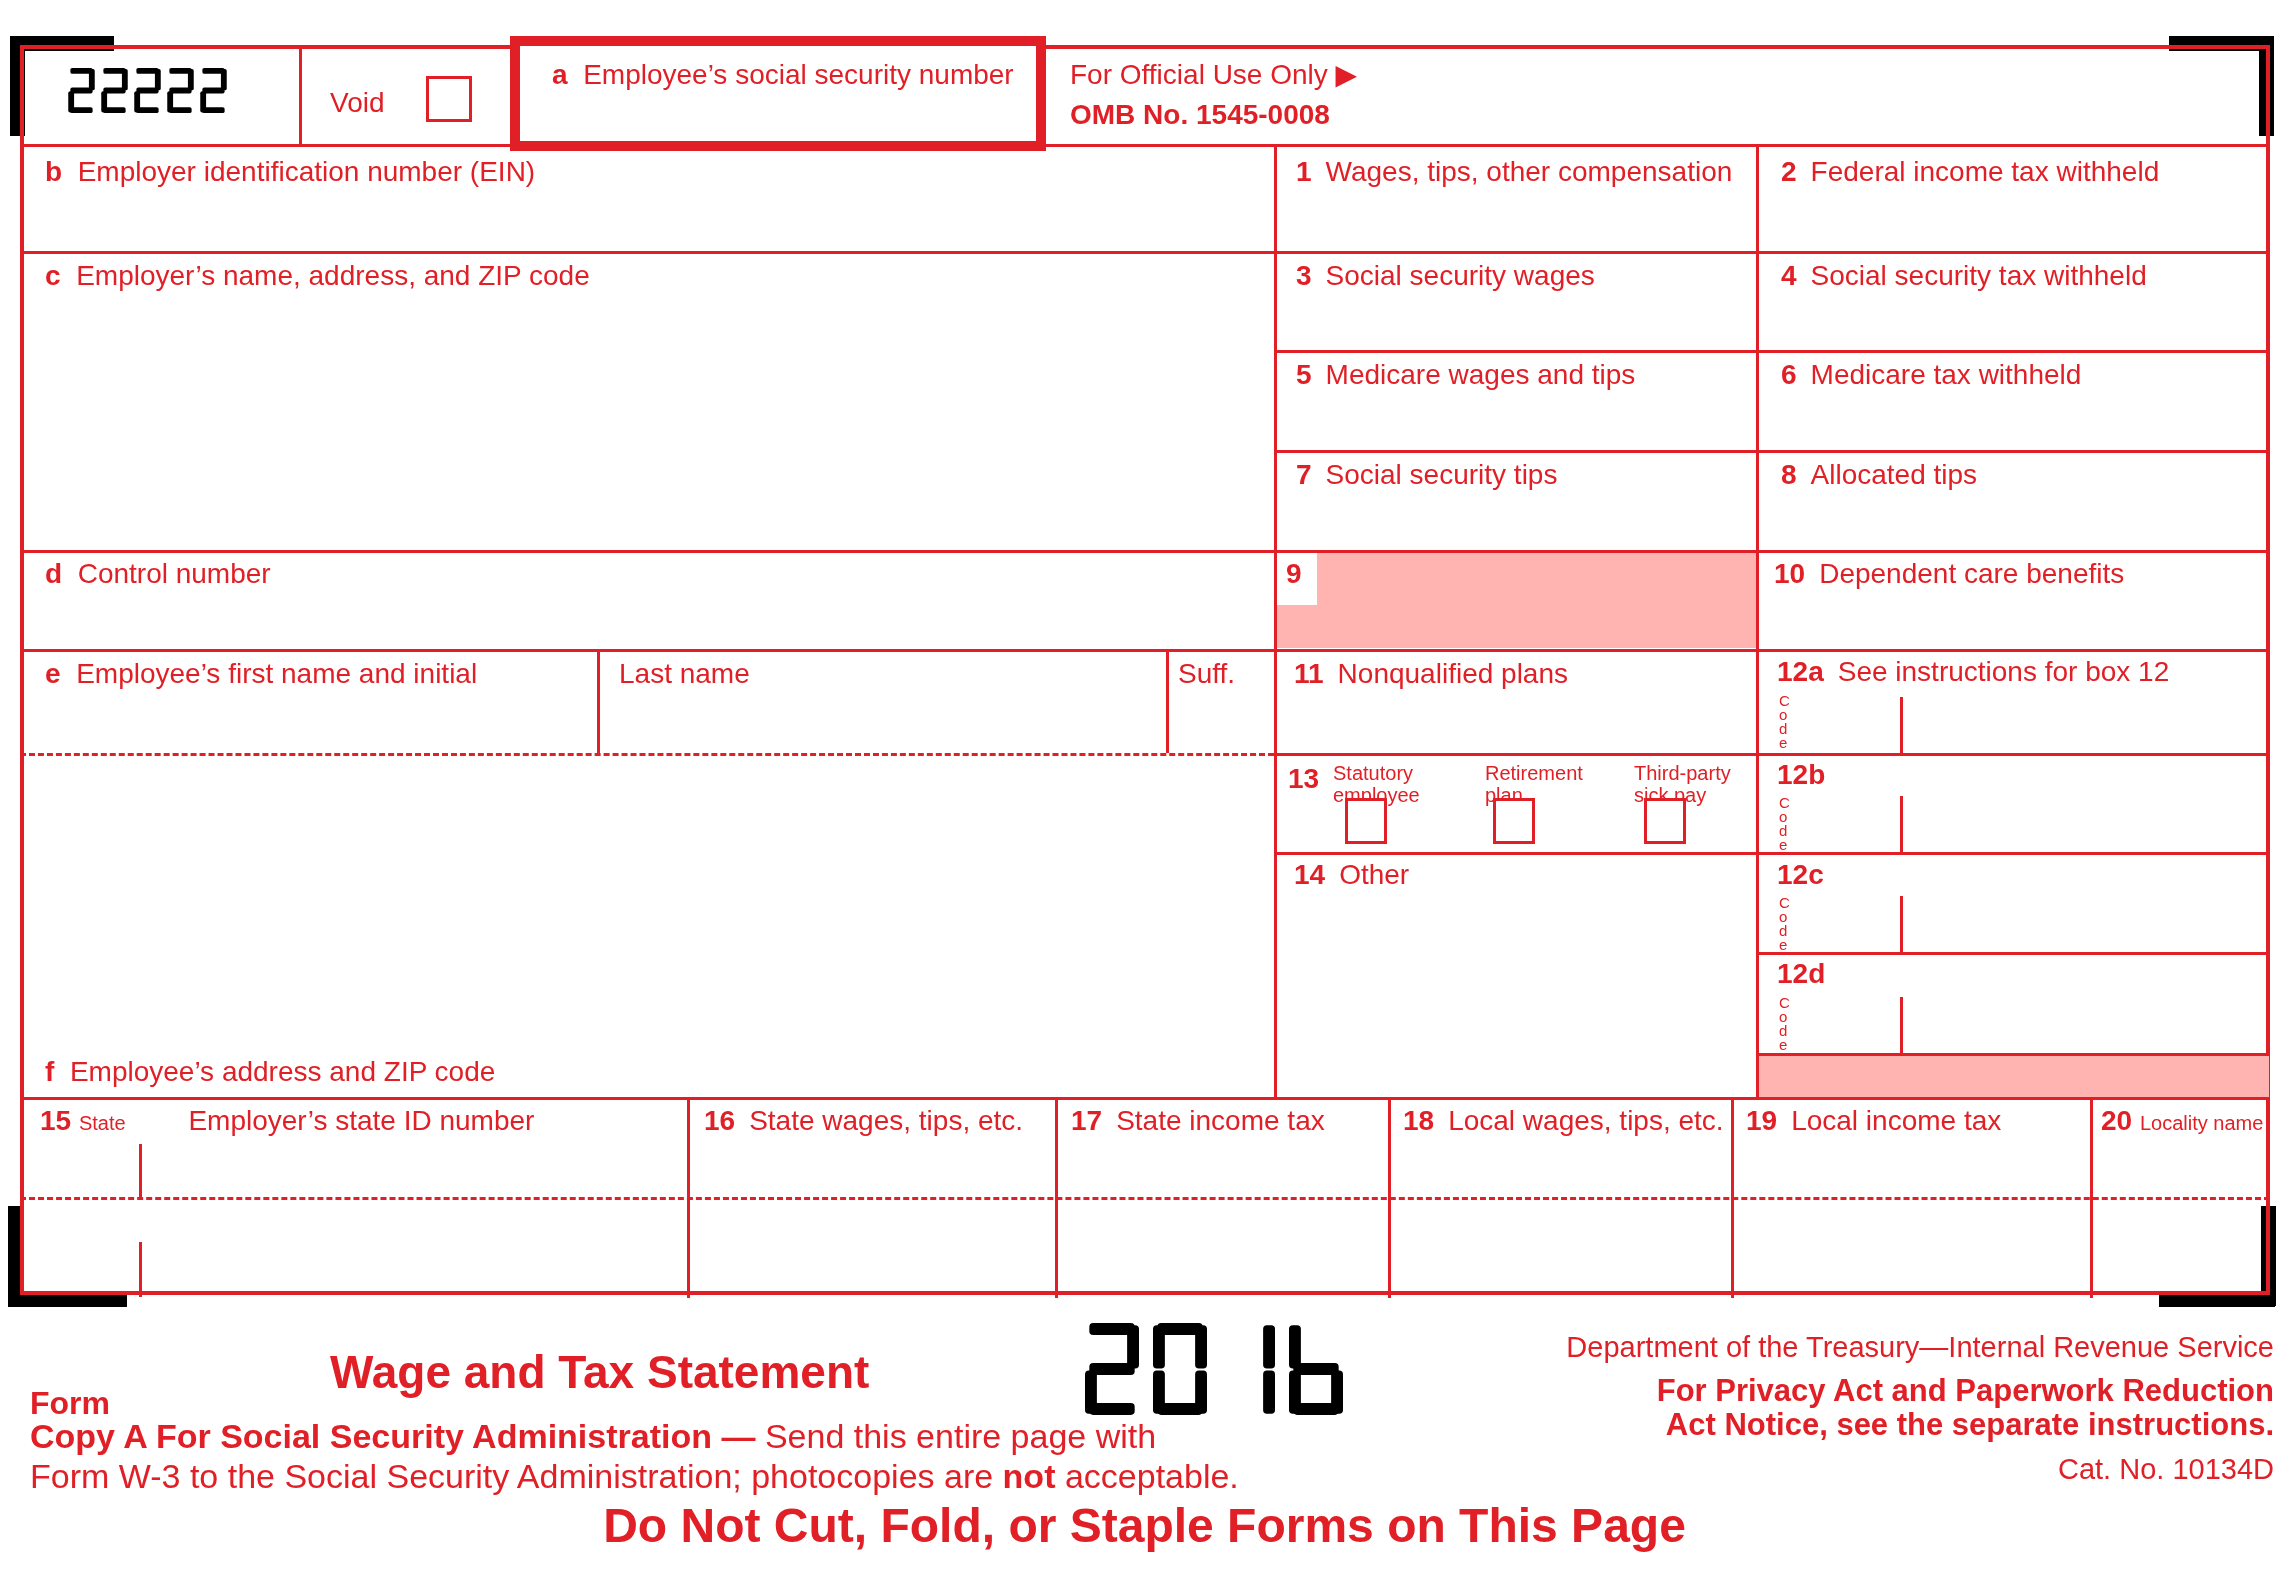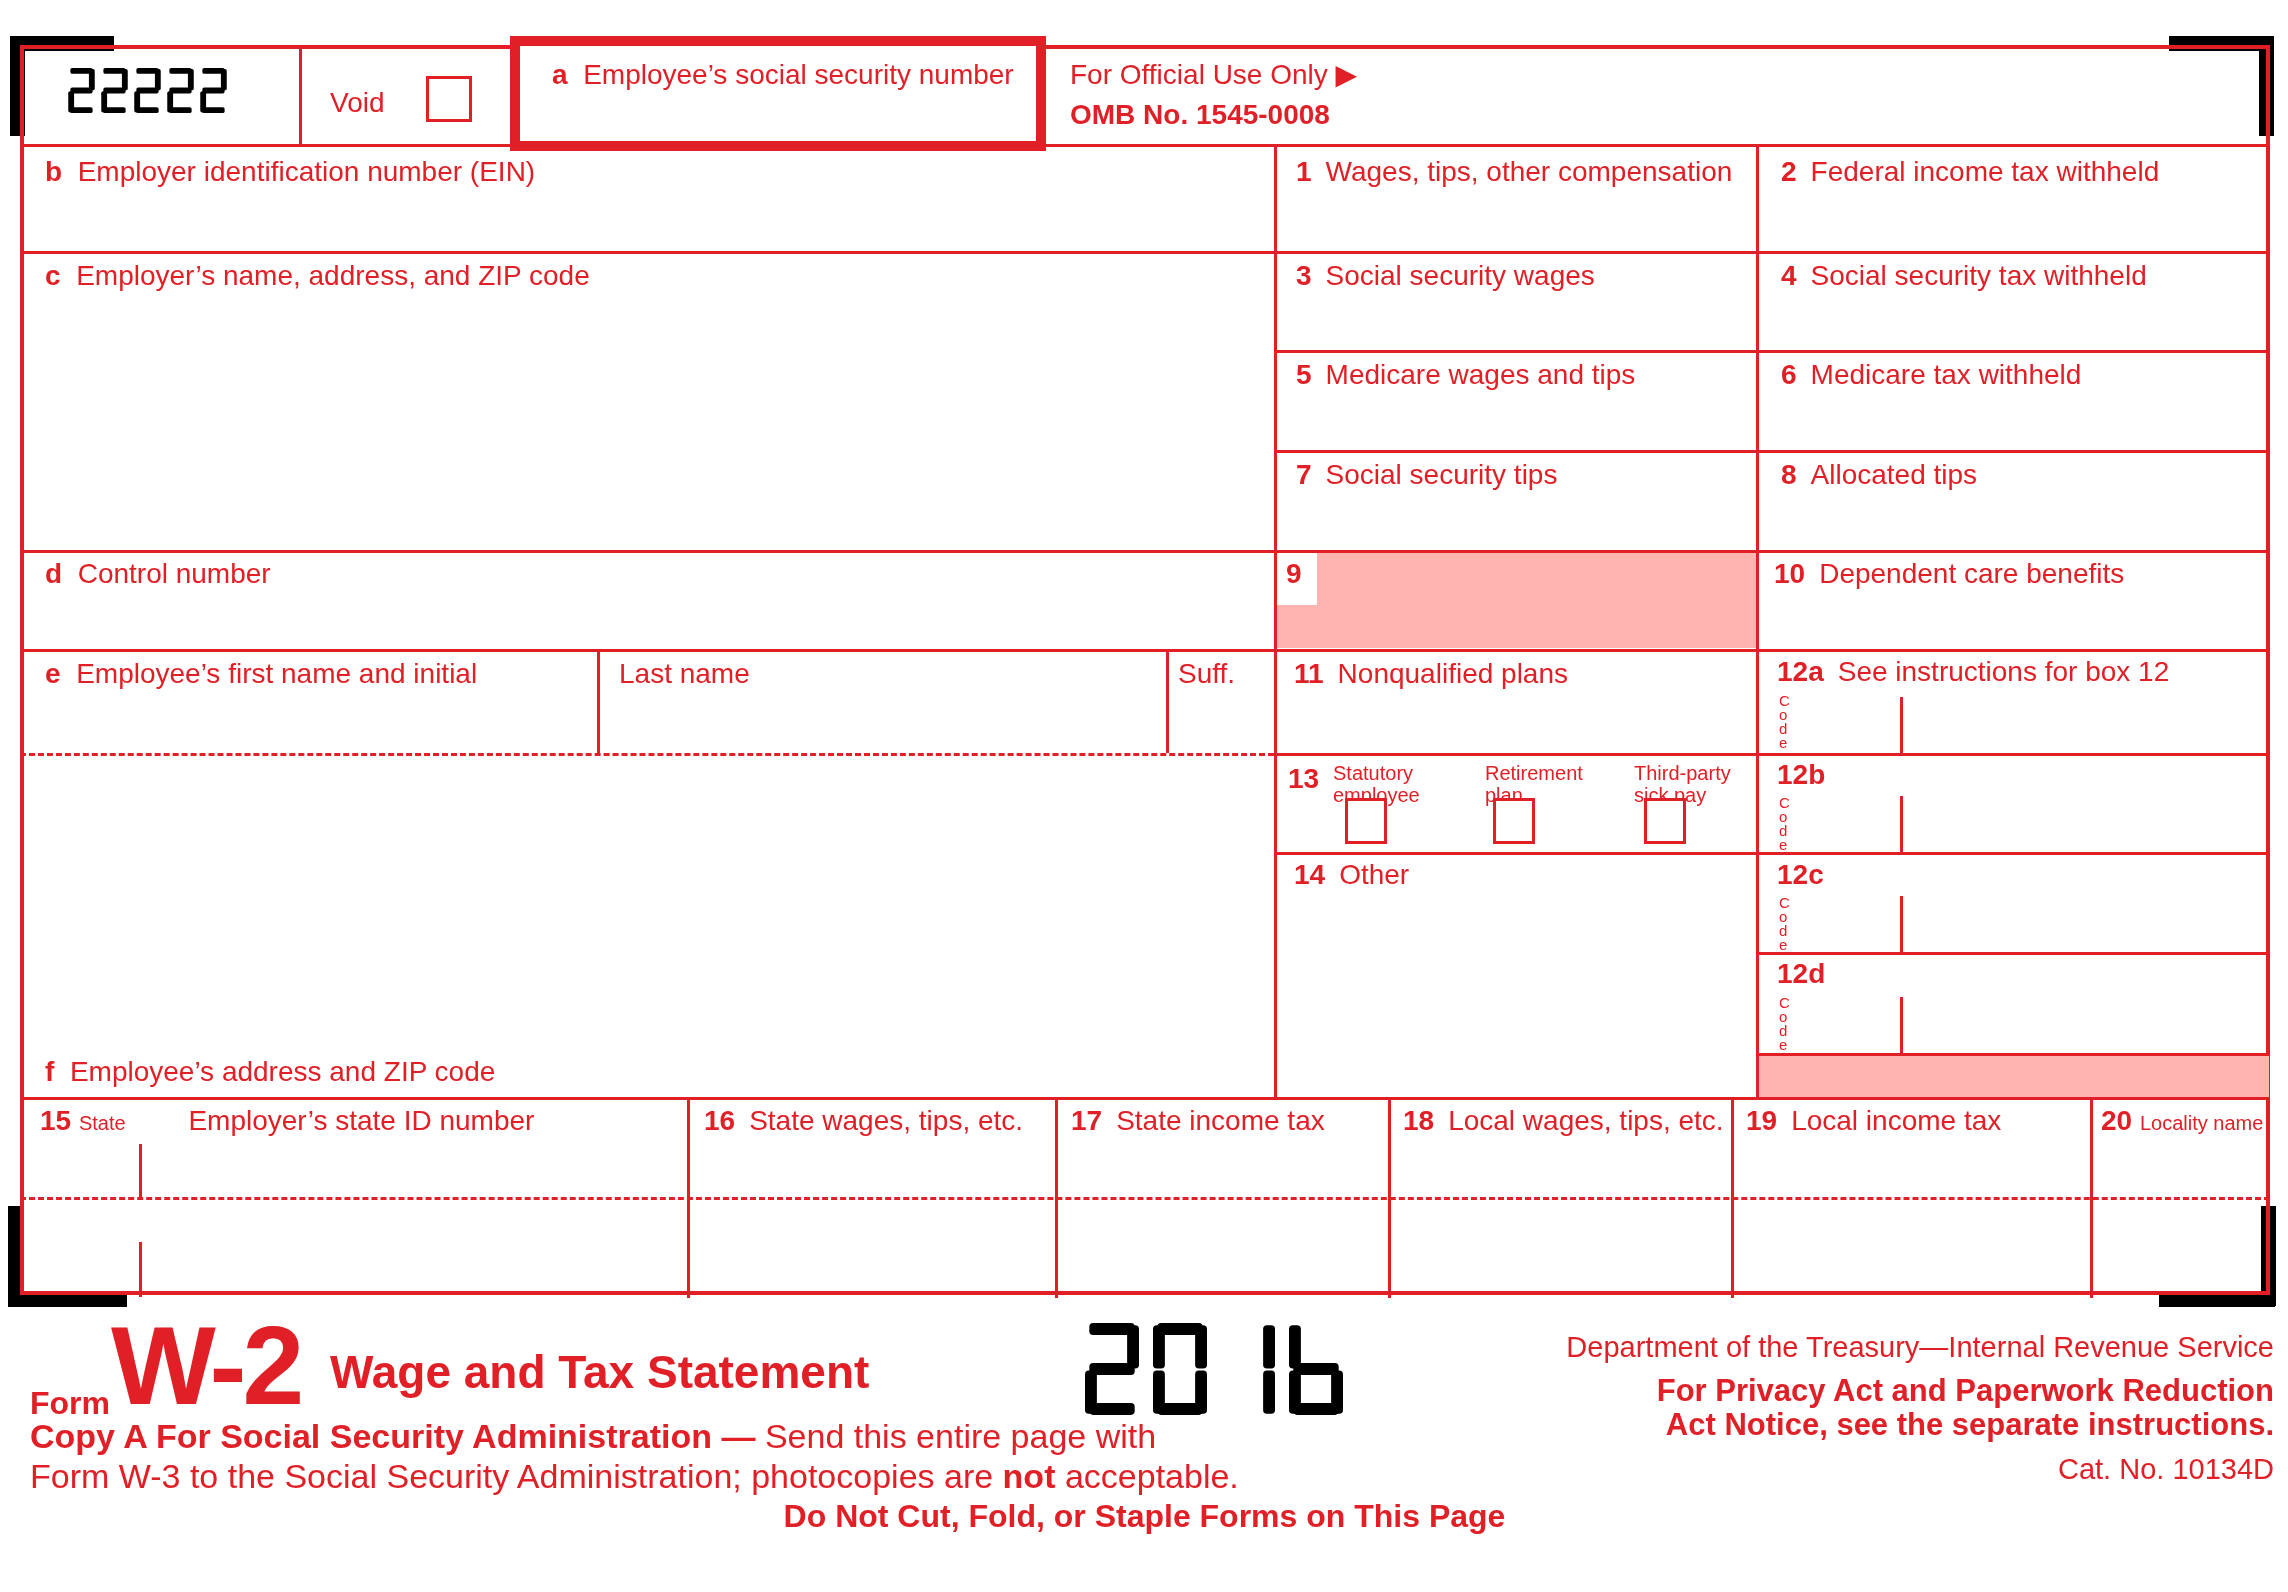--- a/index.html
+++ b/index.html
@@ -195,21 +195,20 @@
     <b>15</b>&nbsp;<span class="small">State</span>
     <span style="margin-left:55px;">Employer’s state ID number</span>
   </div>
   <div class="lbl" style="left:704px;top:1106px;"><span class="num">16</span><span>State wages, tips, etc.</span></div>
   <div class="lbl" style="left:1071px;top:1106px;"><span class="num">17</span><span>State income tax</span></div>
   <div class="lbl" style="left:1403px;top:1106px;"><span class="num">18</span><span>Local wages, tips, etc.</span></div>
   <div class="lbl" style="left:1746px;top:1106px;"><span class="num">19</span><span>Local income tax</span></div>
   <div class="lbl" style="left:2101px;top:1106px;"><b>20</b>&nbsp;<span class="small">Locality name</span></div>
 
   <div class="foot" style="left:30px;top:1385px;font-size:32px;font-weight:bold;">Form</div>
-  <div class="foot" style="left:111px;top:1311px;font-size:111px;font-weight:bold;line-height:1;letter-spacing:-4px;">W-2</div>
   <div class="foot" style="left:330px;top:1345px;font-size:46px;font-weight:bold;">Wage and Tax Statement</div>
 
   <div class="digits y2016" style="left:1085px;top:1321px;">
       <svg viewBox="0 0 100 170">
         <rect x="8" y="0" width="84" height="22" rx="7"></rect>
         <rect x="78" y="4" width="22" height="80" rx="7"></rect>
         <rect x="8" y="74" width="84" height="22" rx="7"></rect>
         <rect x="0" y="88" width="22" height="80" rx="7"></rect>
         <rect x="8" y="148" width="84" height="22" rx="7"></rect>
       </svg>
@@ -238,16 +237,16 @@
   <div class="foot r" style="top:1373px;font-size:31px;font-weight:bold;">For Privacy Act and Paperwork Reduction</div>
   <div class="foot r" style="top:1407px;font-size:31px;font-weight:bold;">Act Notice, see the separate instructions.</div>
   <div class="foot r" style="top:1453px;font-size:29px;">Cat. No. 10134D</div>
 
   <div class="foot" style="left:30px;top:1417px;font-size:34px;">
     <b>Copy A For Social Security Administration —</b> <span>Send this entire page with</span>
   </div>
   <div class="foot" style="left:30px;top:1457px;font-size:34px;">
     <span>Form W-3 to the Social Security Administration; photocopies are</span> <b>not</b> <span>acceptable.</span>
   </div>
-  <div class="foot" style="left:0;top:1498px;width:2289px;text-align:center;font-size:32px;font-weight:bold;">Do Not Cut, Fold, or Staple Forms on This Page</div>
+  <div class="foot" style="left:0;top:1498px;width:2289px;text-align:center;font-size:48px;font-weight:bold;">Do Not Cut, Fold, or Staple Forms on This Page</div>
 
 </div>
 
 
 </body></html>

